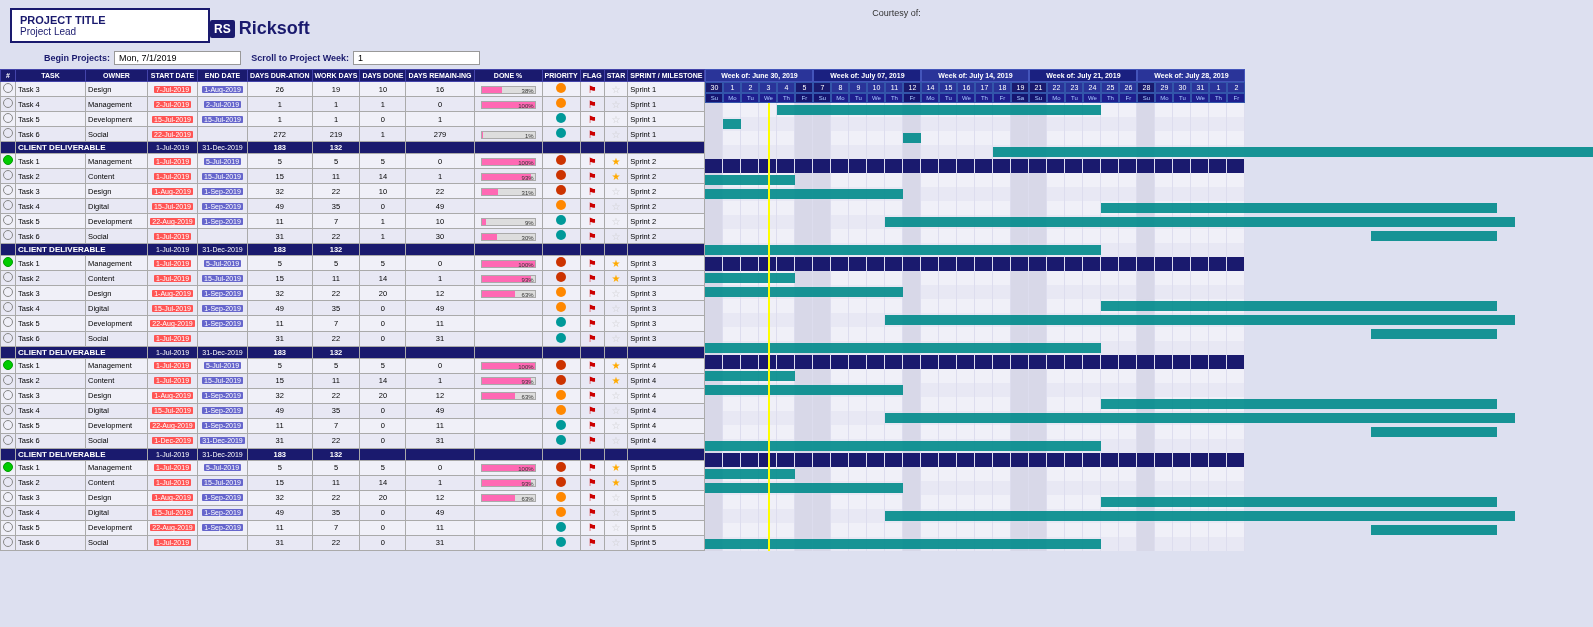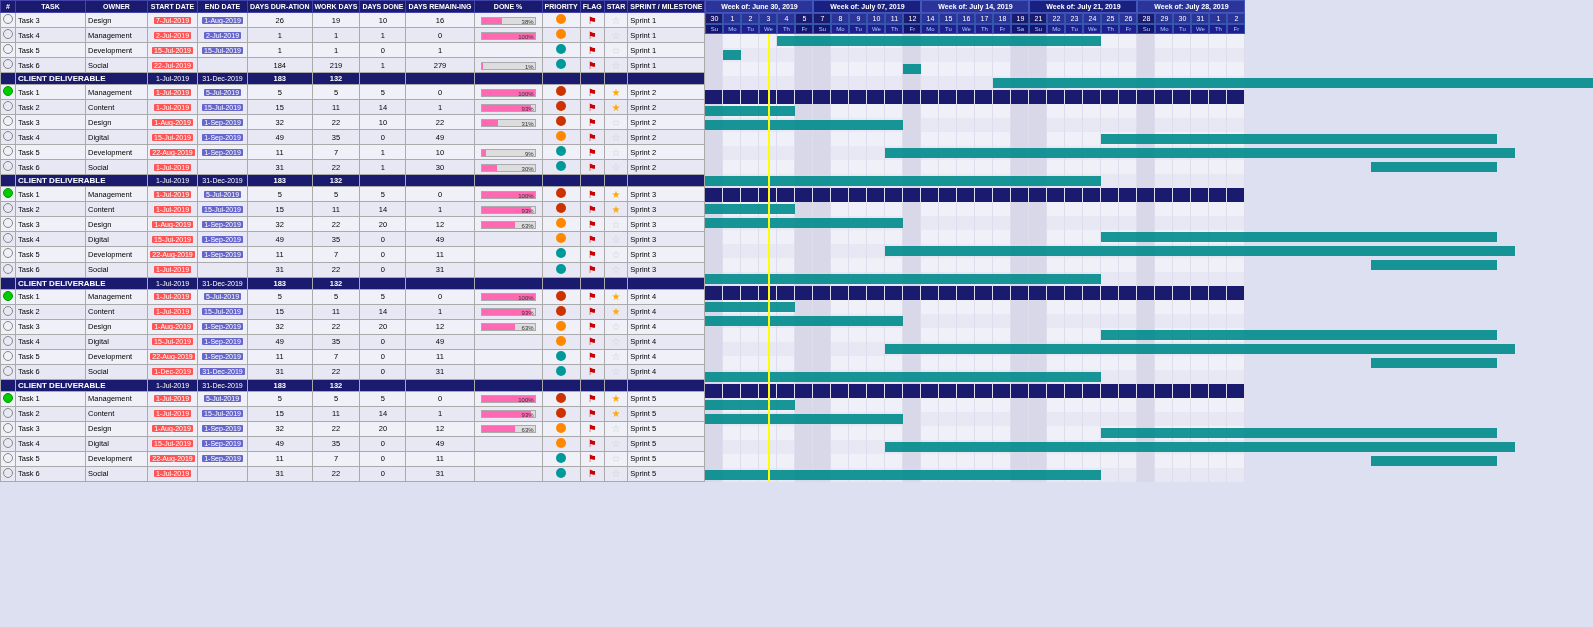--- a/index.html
+++ b/index.html
@@ -56,21 +56,44 @@
     
     .gantt-container { position: relative; }
     
     th { font-size: 7px; }
   </style>
 </head>
 <body>
 
 <div class="outer-container">
 
+  <div class="top-header">
+    <div class="project-info-box">
+      <div class="project-title">PROJECT TITLE</div>
+      <div class="project-lead">Project Lead</div>
+    </div>
+    <div class="courtesy-box" style="flex:1;">
+      <div class="courtesy-text">Courtesy of:</div>
+      <div class="ricksoft-logo">
+        <span class="rs-badge">RS</span>
+        <span>Ricksoft</span>
+      </div>
+    </div>
+  </div>
 
+  <div class="controls-row">
+    <div class="control-row-item">
+      <span class="control-label">Begin Projects:</span>
+      <input class="control-input" type="text" value="Mon, 7/1/2019" style="">
+    </div>
+    <div class="control-row-item">
+      <span class="control-label">Scroll to Project Week:</span>
+      <input class="control-input" type="text" style="min-width: 40px;" value="1">
+    </div>
+  </div>
 
   <div style="display:flex; overflow-x:auto;">
 
     <table style="border-collapse:collapse; flex-shrink:0;">
       <thead>
         <tr class="col-header-row">
           <th class="col-header num-col">#</th>
           <th class="col-header w-task">TASK</th>
           <th class="col-header w-owner">OWNER</th>
           <th class="col-header w-startdate">START DATE</th>
@@ -140,21 +163,21 @@
     <td class="w-flag text-center"><span style="color:#cc0000;font-size:10px;">⚑</span></td>
     <td class="w-star text-center"><span style="color:#ccc;font-size:10px;">☆</span></td>
     <td class="w-sprint">Sprint 1</td>
   </tr>
           <tr style="background: rgb(232, 232, 244);">
     <td class="text-center num-col"><span style="display:inline-block;width:10px;height:10px;border-radius:50%;border:1px solid #888;"></span></td>
     <td class="w-task">Task 6</td>
     <td class="w-owner">Social</td>
     <td class="w-startdate text-center"><span style="background:#ff5555;color:white;padding:0 2px;font-size:7px;border-radius:1px;">22-Jul-2019</span></td>
     <td class="w-enddate text-center"></td>
-    <td class="w-days text-center">184</td>
+    <td class="w-days text-center">272</td>
     <td class="w-workdays text-center">219</td>
     <td class="w-donepct text-center">1</td>
     <td class="w-remaining text-center">279</td>
     <td class="w-donebar text-center"><div style="display:inline-block;width:55px;height:8px;background:#ddd;border:1px solid #aaa;position:relative;vertical-align:middle;">
     <div style="width:1%;height:100%;background:#ff69b4;"></div>
     <span style="position:absolute;right:1px;top:0;font-size:6px;line-height:8px;color:#333;">1%</span>
   </div></td>
     <td class="w-priority text-center"><span style="display:inline-block;width:10px;height:10px;border-radius:50%;background:#009999;"></span></td>
     <td class="w-flag text-center"><span style="color:#cc0000;font-size:10px;">⚑</span></td>
     <td class="w-star text-center"><span style="color:#ccc;font-size:10px;">☆</span></td>

